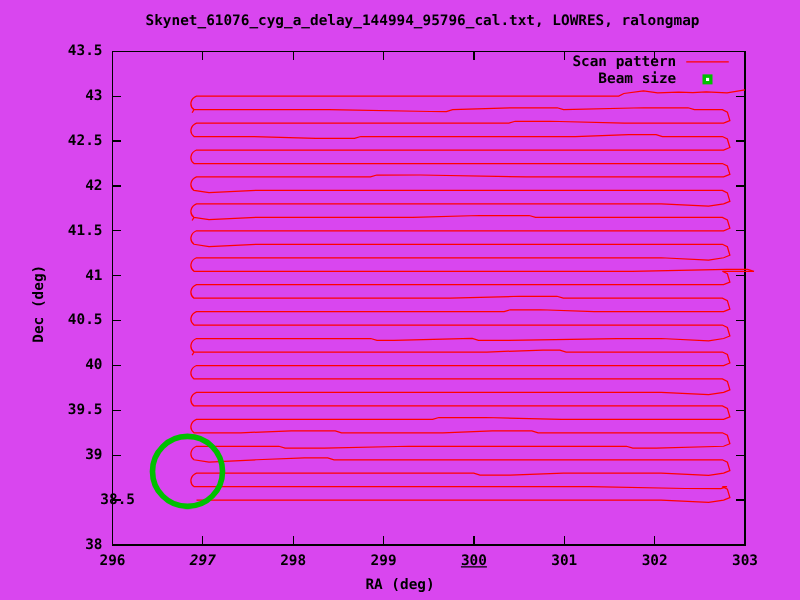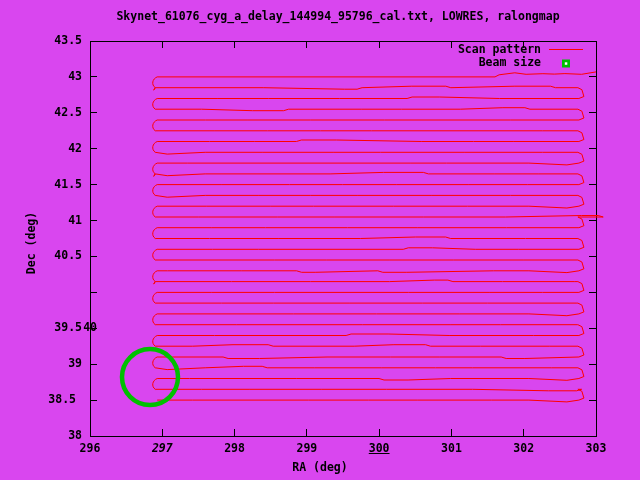--- a/index.html
+++ b/index.html
@@ -94,24 +94,24 @@
   <div id="tick-labels">
       <span class="txt xtick" style="left: 90px;">296</span>
       <span class="txt xtick" style="left: 162.286px; font-style: italic;">297</span>
       <span class="txt xtick" style="left: 234.571px;">298</span>
       <span class="txt xtick" style="left: 306.857px;">299</span>
       <span class="txt xtick" style="left: 379.143px; text-decoration: underline;">300</span>
       <span class="txt xtick" style="left: 451.429px;">301</span>
       <span class="txt xtick" style="left: 523.714px; text-align: center;">302</span>
       <span class="txt xtick" style="left: 596px;">303</span>
       <span class="txt ytick" style="right: 558px; top: 429px;">38</span>
-      <span class="txt ytick" style="right: 564px; top: 393.091px; text-align: right;">38.5</span>
+      <span class="txt ytick" style="right: 532px; top: 393.091px; text-align: right;">38.5</span>
       <span class="txt ytick" style="right: 558px; top: 357.182px;">39</span>
       <span class="txt ytick" style="right: 558px; top: 321.273px;">39.5</span>
-      <span class="txt ytick" style="right: 543px; top: 285.364px; margin-top: 36px;">40</span>
+      <span class="txt ytick" style="right: 558px; top: 285.364px;">40</span>
       <span class="txt ytick" style="right: 558px; top: 249.455px;">40.5</span>
       <span class="txt ytick" style="right: 558px; top: 213.545px;">41</span>
       <span class="txt ytick" style="right: 558px; top: 177.636px;">41.5</span>
       <span class="txt ytick" style="right: 558px; top: 141.727px;">42</span>
       <span class="txt ytick" style="right: 558px; top: 105.818px;">42.5</span>
       <span class="txt ytick" style="right: 558px; top: 69.9091px;">43</span>
       <span class="txt ytick" style="right: 558px; top: 34px;">43.5</span>
     </div>
 </div>
 

